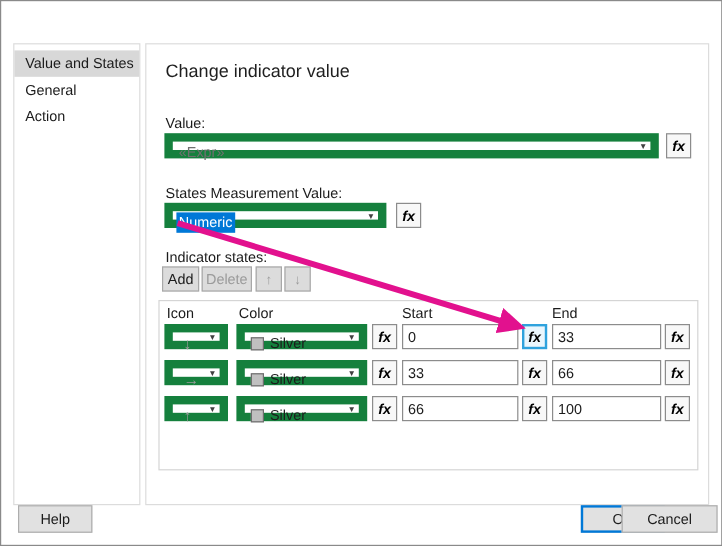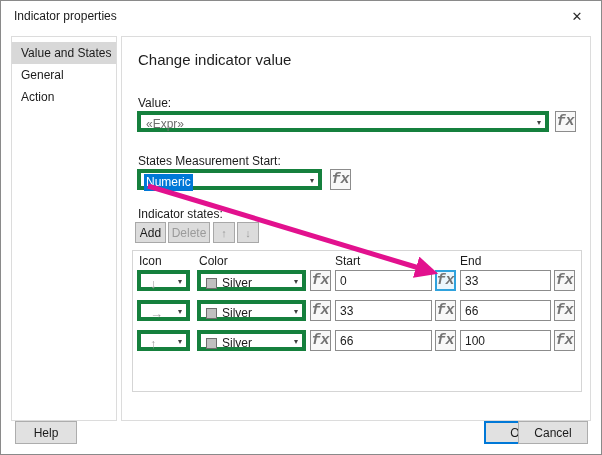--- a/index.html
+++ b/index.html
@@ -17,29 +17,29 @@
   .sidebar { position:absolute; left:10px; top:35px; width:106px; height:385px; border:1px solid #dcdcdc; background:#fff; padding-top:5px; }
   .side-item { height:22px; line-height:22px; padding-left:9px; cursor:default; }
   .side-item.selected { background:#d8d8d8; }
 
   
   .main { position:absolute; left:120px; top:35px; width:470px; height:385px; border:1px solid #dcdcdc; background:#fff;padding-left:28px; }
   .heading { position:absolute; left:16px; top:14px; font-size:15px; color:#1e1e1e; }
   .field-label { position:absolute; font-size:12px; color:#1b1b1b; white-space:nowrap; }
 
   
-  .combo { position:absolute; height:21px; border:4px solid #15803d; background:#fff; cursor:default; }
+  .combo { position:absolute; height:21px; border:7px solid #15803d; background:#fff; cursor:default; }
   .combo .combo-text { position:absolute; left:5px; top:0; line-height:19px; white-space:nowrap; }
   .combo .combo-text.muted { color:#6f6f6f; }
   .combo .combo-text.sel { background:#0078d7; color:#fff; padding:0 2px; left:3px; top:1px; line-height:17px; }
   .caret { position:absolute; right:4px; top:50%; transform:translateY(-50%); font-size:8px; color:#404040; }
   .textbox { position:absolute; height:21px; border:1px solid #8c8c8c; background:#fff; font:inherit; font-size:12px; color:#1b1b1b; padding:0 4px; outline:none; }
   .fx-btn { position:absolute; width:21px; height:21px; border:1px solid #8c8c8c; background:#f8f8f8; cursor:pointer; display:flex; align-items:center; justify-content:center; padding:0; }
   .fx-btn.highlighted { border:2px solid #2fa2dd; background:#eaf6fd; }
-  .fx { font-family:Liberation Mono, monospace; font-style:italic; font-weight:700; font-size:15px; color:#737373; line-height:1; }
+  .fx { font-family:Liberation Sans, sans-serif; font-style:italic; font-weight:700; font-size:12px; color:#000000; line-height:1; }
 
   
   .tbtn { position:absolute; height:21px; border:1px solid #a8a8a8; background:#dcdcdc; font:inherit; font-size:12px; color:#1b1b1b; cursor:pointer; text-align:center; padding:0; }
   .tbtn.disabled { color:#9b9b9b; cursor:default; }
   .tbtn .t-arrow { font-size:11px; color:#9b9b9b; }
 
   
   .groupbox { position:absolute; left:10px; top:213px; width:450px; height:142px; border:1px solid #d5d5d5; background:#fff; }
   .col-header { position:absolute; top:3px; font-size:12px; color:#1b1b1b; }
   .state-row { position:absolute; left:0; right:0; height:21px; }
@@ -52,44 +52,40 @@
   .btn.default { border:2px solid #0078d7; }
 
   
   .annotation { position:absolute; left:0; top:0; pointer-events:none; z-index:20; }
 </style>
 </head>
 <body>
 
 <div class="dialog">
 
-  <div class="titlebar">
-    <span class="title">Indicator properties</span>
-    <button class="close-btn">✕</button>
-  </div>
 
   <div class="sidebar">
     <div class="side-item selected">Value and States</div>
     <div class="side-item">General</div>
     <div class="side-item">Action</div>
   </div>
 
   <div class="main">
     <div class="heading">Change indicator value</div>
 
     <div class="field-label" style="left:16px; top:59px;">Value:</div>
     <div class="combo" style="left:15px; top:74px; width:412px;">
       <span class="combo-text muted">«Expr»</span>
       <span class="caret">▾</span>
     </div>
     <button class="fx-btn" style="left:433px; top:74px;">
       <span class="fx">fx</span>
     </button>
 
-    <div class="field-label" style="left:16px; top:117px;">States Measurement Start:</div>
+    <div class="field-label" style="left:16px; top:117px;">States Measurement Value:</div>
     <div class="combo" style="left:15px; top:132px; width:185px;">
       <span class="combo-text sel">Numeric</span>
       <span class="caret">▾</span>
     </div>
     <button class="fx-btn" style="left:208px; top:132px;">
       <span class="fx">fx</span>
     </button>
 
     <div class="field-label" style="left:16px; top:170px;">Indicator states:</div>
     <button class="tbtn" style="left:13px; top:185px; width:31px;">Add</button>
@@ -169,21 +165,21 @@
         <input class="textbox" style="left: 327px; width: 91px;" value="100">
         <button class="fx-btn" style="left:421px;">
             <span class="fx">fx</span>
           </button>
       </div>
     </div>
   </div>
 
   <button class="btn" style="left:14px; top:420px; width:62px;">Help</button>
   <button class="btn default" style="left:440px; top:420px; width:70px;margin-left:43px;">OK</button>
-  <button class="btn" style="left:517px; top:420px; width:70px;">Cancel</button>
+  <button class="btn" style="left:517px; top:420px; width:80px;">Cancel</button>
 
   <svg class="annotation" width="602" height="455" viewBox="0 0 602 455" aria-hidden="true">
     <defs>
       <marker id="ah" markerWidth="4.6" markerHeight="4.4" refX="0.6" refY="2.2" orient="auto">
         <path d="M0,0 L4.6,2.2 L0,4.4 Z" fill="#e2118e"></path>
       </marker>
     </defs>
     <line x1="147" y1="185" x2="418" y2="267" stroke="#e2118e" stroke-width="5" marker-end="url(#ah)"></line>
   </svg>
 

